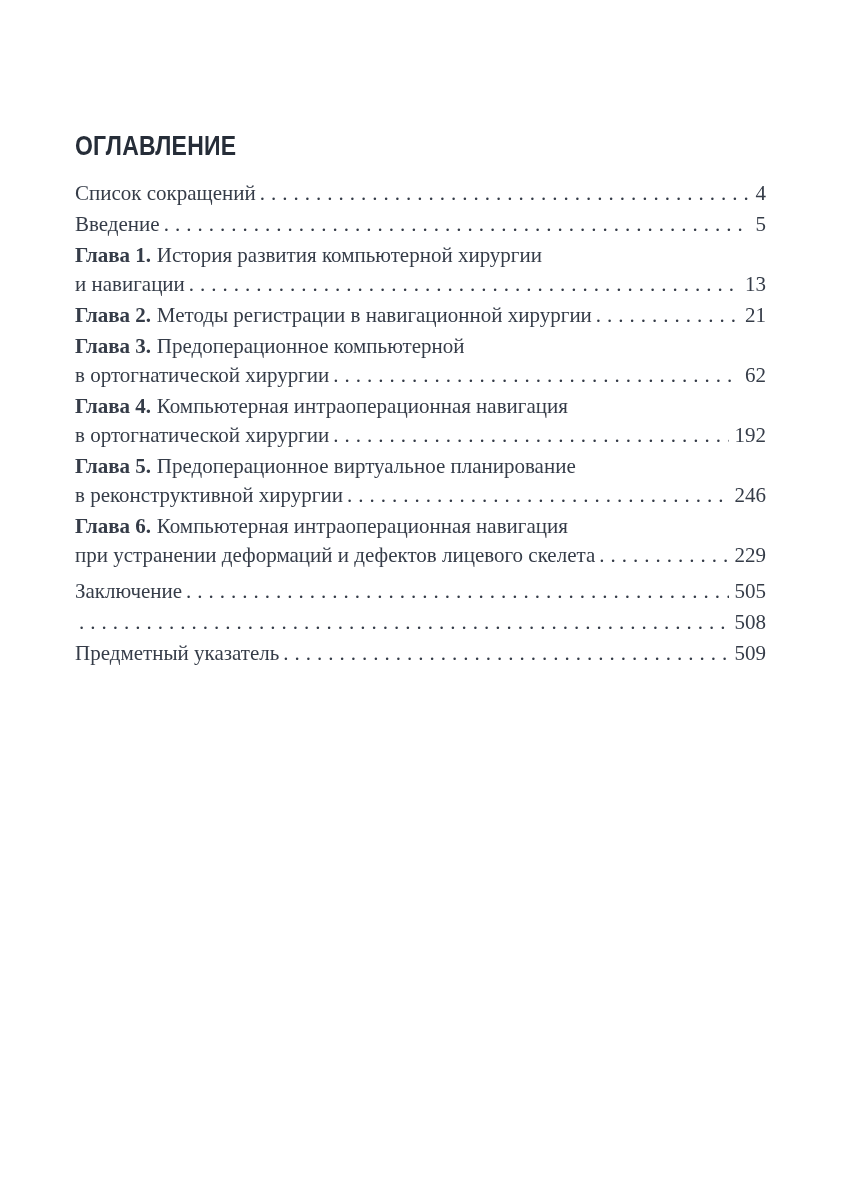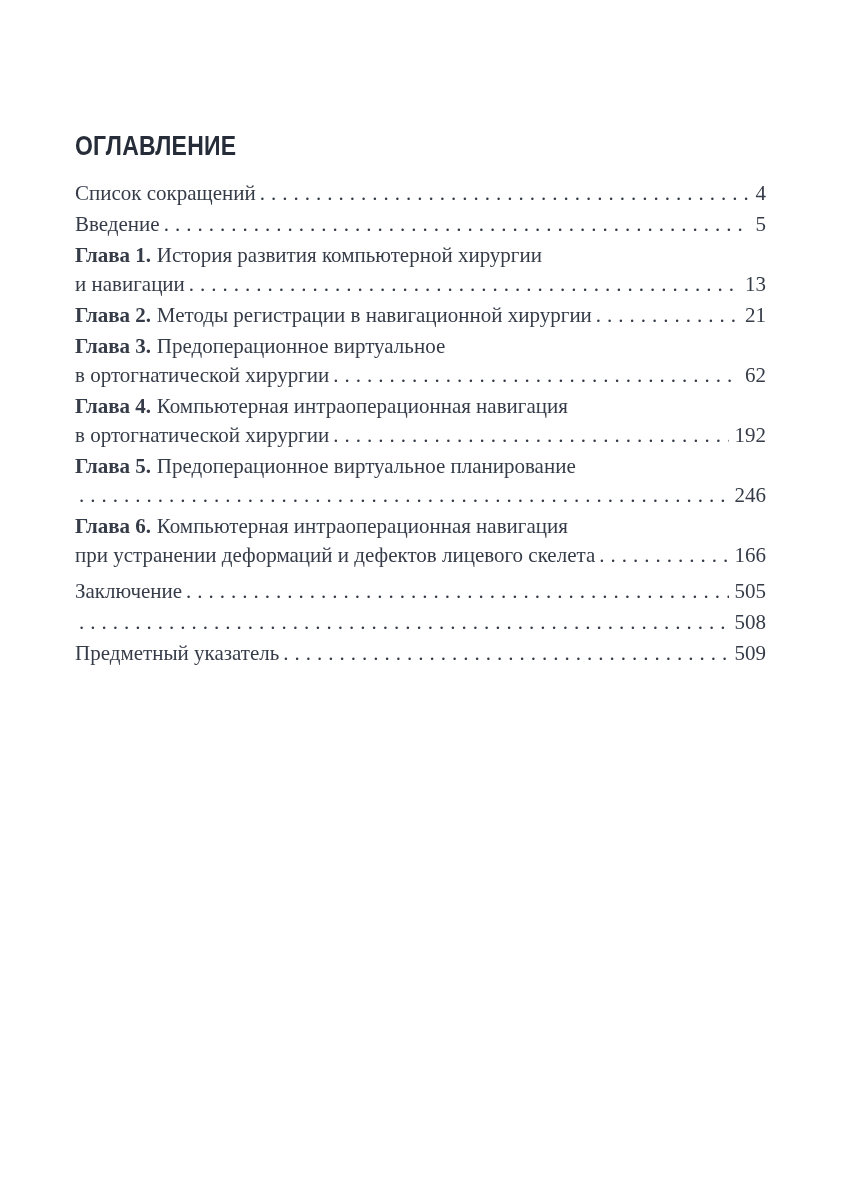--- a/index.html
+++ b/index.html
@@ -113,21 +113,21 @@
       <div class="entry">
         <div class="line">
           <span class="label"><b class="prefix">Глава 2.</b><span>Методы регистрации в навигационной хирургии</span></span>
           <span class="dots"></span>
           <span class="page-num">21</span>
         </div>
       </div>
 
       <div class="entry">
         <div class="line">
-          <span class="label"><b class="prefix">Глава 3.</b><span>Предоперационное виртуальное</span></span>
+          <span class="label"><b class="prefix">Глава 3.</b><span>Предоперационное компьютерной</span></span>
         </div>
         <div class="line">
           <span class="label">в ортогнатической хирургии</span>
           <span class="dots"></span>
           <span class="page-num">62</span>
         </div>
       </div>
 
       <div class="entry">
         <div class="line">
@@ -138,33 +138,34 @@
           <span class="dots"></span>
           <span class="page-num">192</span>
         </div>
       </div>
 
       <div class="entry">
         <div class="line">
           <span class="label"><b class="prefix">Глава 5.</b><span>Предоперационное виртуальное планирование</span></span>
         </div>
         <div class="line">
+          <span class="label">в реконструктивной хирургии</span>
           <span class="dots"></span>
           <span class="page-num">246</span>
         </div>
       </div>
 
       <div class="entry">
         <div class="line">
           <span class="label"><b class="prefix">Глава 6.</b><span>Компьютерная интраоперационная навигация</span></span>
         </div>
         <div class="line">
           <span class="label">при устранении деформаций и дефектов лицевого скелета</span>
           <span class="dots"></span>
-          <span class="page-num">166</span>
+          <span class="page-num">229</span>
         </div>
       </div>
 
       <div class="entry section-break">
         <div class="line">
           <span class="label">Заключение</span>
           <span class="dots"></span>
           <span class="page-num">505</span>
         </div>
       </div>

